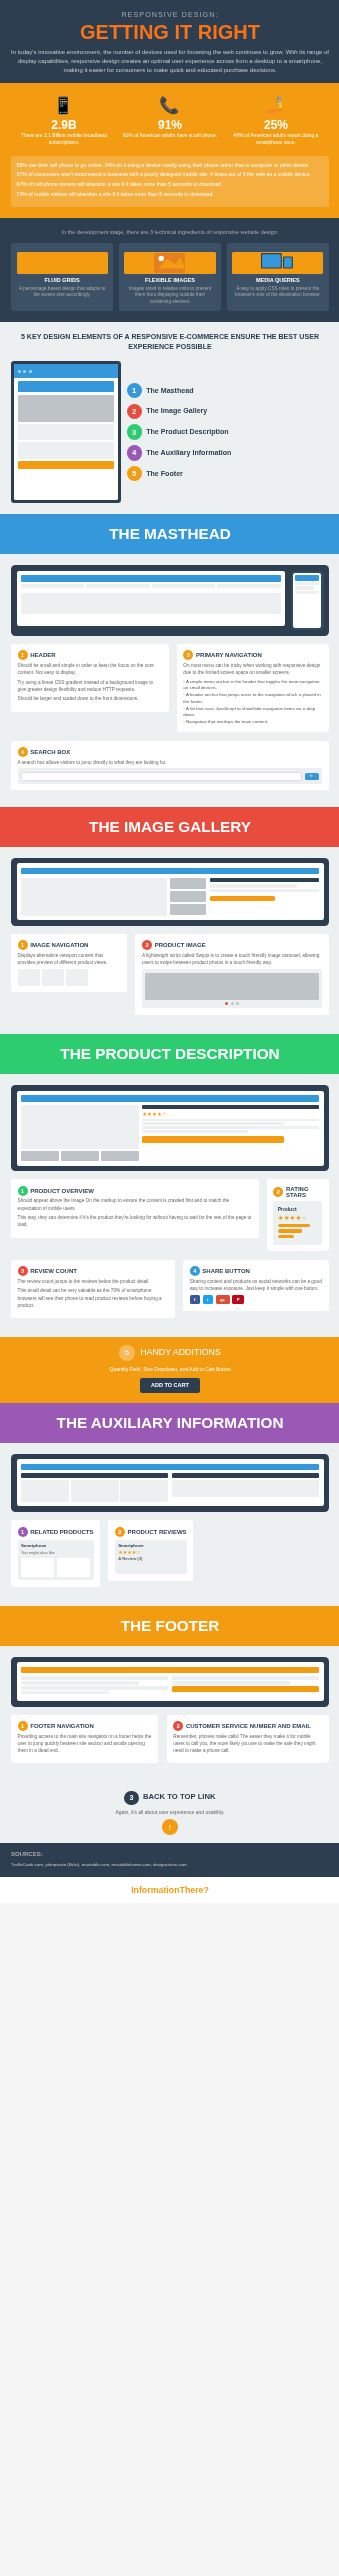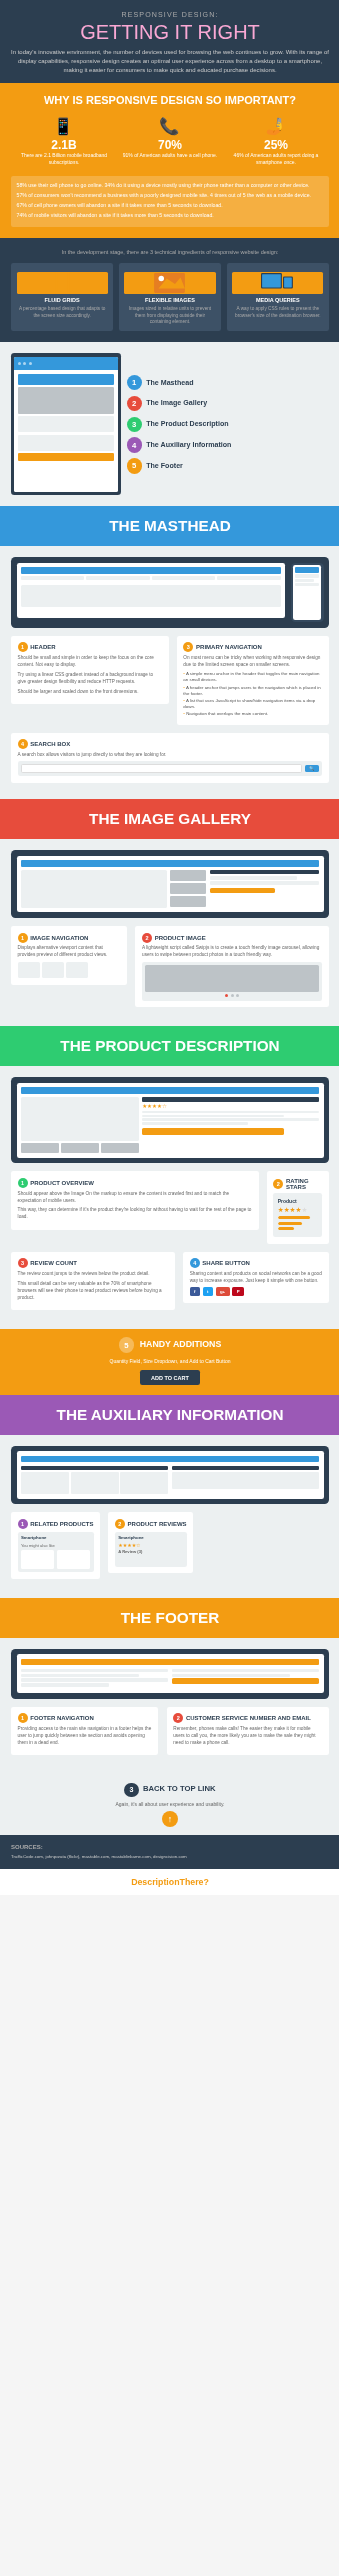--- a/index.html
+++ b/index.html
@@ -19,22 +19,22 @@
     }
     .header-section .subtitle {
       font-size: 7.1px;
       color: #aaa;
       letter-spacing: 1.1px;
       text-transform: uppercase;
       margin-bottom: 2.2px;
     }
     .header-section h1 {
       font-size: 20px;
-      font-weight: 400;
-      color: #f9a8d4;
+      font-weight: 700;
+      color: #f97316;
       text-transform: uppercase;
       line-height: 1.1;
     }
     .header-section p {
       font-size: 6px;
       color: #ccc;
       margin-top: 4.4px;
       line-height: 1.5;
     }
 
@@ -353,21 +353,21 @@
     .footer-bg h2 { color: white; }
 
     
     .handy-section {
       background: #f39c12;
       padding: 8.2px 11px;
       text-align: center;
     }
     .handy-section h2 {
       font-size: 8.8px;
-      font-weight: 700;
+      font-weight: 400;
       color: white;
       text-transform: uppercase;
       margin-bottom: 5.5px;
     }
     .handy-section p {
       font-size: 5px;
       color: white;
       margin-bottom: 4.4px;
     }
     .handy-btn {
@@ -483,30 +483,29 @@
 </head>
 <body>
 
 <div class="header-section">
   <div class="subtitle">Responsive Design:</div>
   <h1>GETTING IT RIGHT</h1>
   <p>In today's innovative environment, the number of devices used for browsing the web continues to grow. With its range of display capabilities, responsive design creates an optimal user experience across from a desktop to a smartphone, making it easier for consumers to make quick and educated purchase decisions.</p>
 </div>
 
 <div class="yellow-section">
-  <h2>WHY IS RESPONSIVE DESIGN SO IMPORTANT?</h2>
   <div class="stats-row">
     <div class="stat-item">
       <div class="stat-icon">📱</div>
-      <div class="stat-number">2.1B</div>
+      <div class="stat-number">2.9B</div>
       <div class="stat-label">There are 2.1 Billion mobile broadband subscriptions.</div>
     </div>
     <div class="stat-item">
       <div class="stat-icon">📞</div>
-      <div class="stat-number">70%</div>
+      <div class="stat-number">91%</div>
       <div class="stat-label">91% of American adults have a cell phone.</div>
     </div>
     <div class="stat-item">
       <div class="stat-icon">🤳</div>
       <div class="stat-number">25%</div>
       <div class="stat-label">46% of American adults report doing a smartphone once.</div>
     </div>
   </div>
   <div class="yellow-facts">
     <p>58% use their cell phone to go online. 34% do it using a device mostly using their phone rather than a computer or other device.</p>
@@ -550,20 +549,21 @@
           <rect x="42" y="10" width="14" height="18" fill="#3498db" rx="1"></rect>
         </svg>
       </div>
       <div class="card-title">MEDIA QUERIES</div>
       <div class="card-desc">A way to apply CSS rules to present the browser's size of the destination browser.</div>
     </div>
   </div>
 </div>
 
 <div class="five-elements">
+  <h2>5 KEY DESIGN ELEMENTS OF A RESPONSIVE E-COMMERCE ENSURE THE BEST USER EXPERIENCE POSSIBLE</h2>
   <div class="elements-layout">
     <div class="elements-screenshot">
       <div class="screenshot-frame">
         <div class="screenshot-inner">
           <div class="screenshot-header">
             <div class="screenshot-dot"></div>
             <div class="screenshot-dot"></div>
             <div class="screenshot-dot"></div>
           </div>
           <div class="screenshot-body">
@@ -957,16 +957,16 @@
   <div class="arrow-up">↑</div>
 </div>
 
 <div class="sources-section">
   <h3>Sources:</h3>
   <p>TrafficCode.com, johnparata (flickr), mastable.com, mastablinkame.com, designcision.com</p>
 </div>
 
 <div class="brand-footer">
   <div class="brand-name">
-    <span>Description</span><span style="color:#f39c12;">There?</span>
+    <span>Information</span><span style="color:#f39c12;">There?</span>
   </div>
 </div>
 
 
 </body></html>

